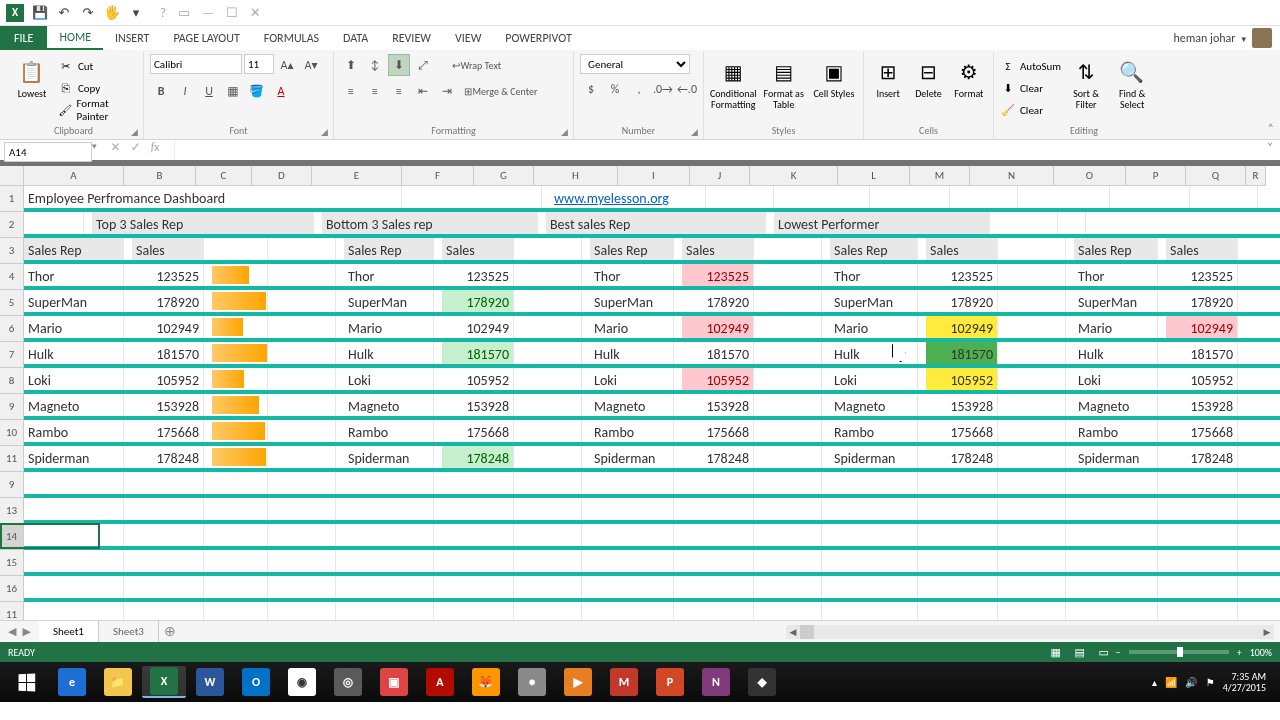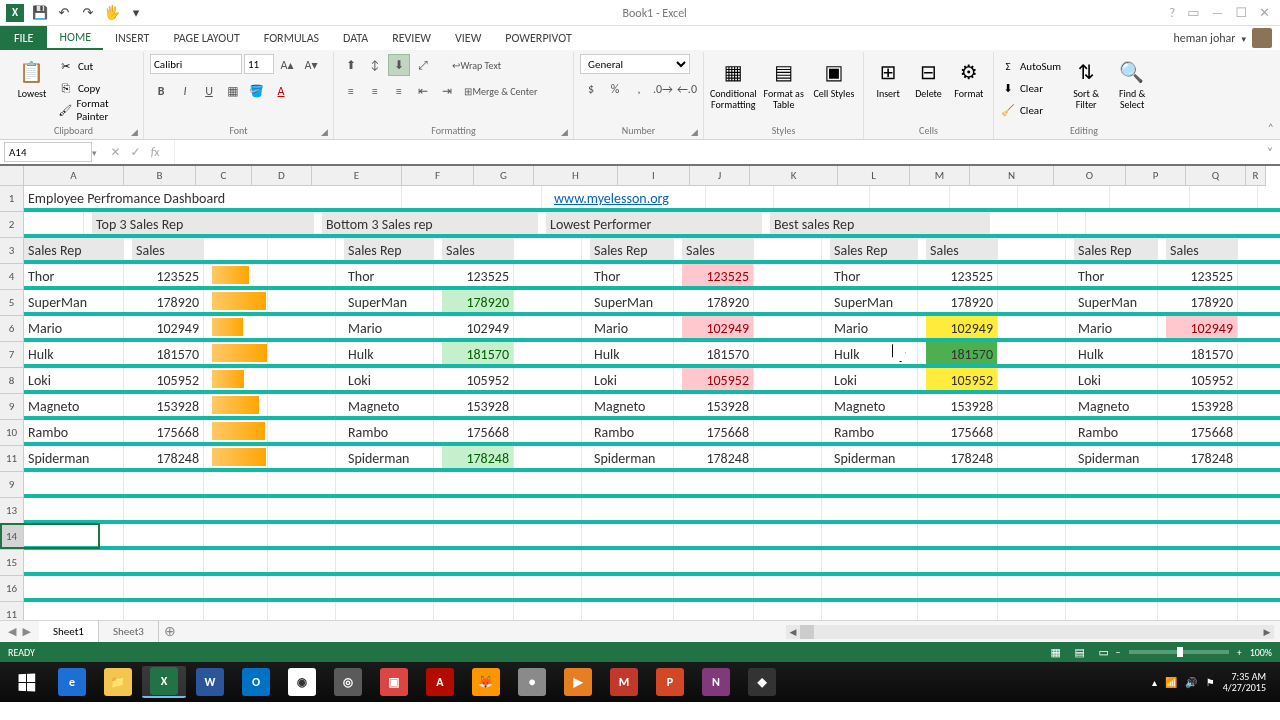--- a/index.html
+++ b/index.html
@@ -35,21 +35,21 @@
 .stack .row { display:flex; align-items:center; gap:4px; font-size:11px; height:20px; cursor:pointer;}
 .stack .row .ico { width:16px; display:inline-flex; justify-content:center;}
 .dialoglauncher{position:absolute;bottom:3px;right:2px;width:10px;height:10px;font-size:9px;color:#888;cursor:pointer;}
 .dd-input{font-size:11px;border:1px solid #ccc;background:#fff;padding:1px 3px;height:20px;}
 .numfmt-sel{width:110px;}
 .ribbonbtn{width:22px;height:22px;display:inline-flex;align-items:center;justify-content:center;cursor:pointer;font-size:12px;color:#555;}
 .ribbonbtn.sel{background:#c2d5c2;border:1px solid #9bbd9b;}
 .collapse-ribbon{position:absolute;right:6px;bottom:4px;color:#888;cursor:pointer;font-size:12px;}
 
 
-.fbar { height:26px; border-bottom:2px solid #737373; display:flex; align-items:center; background:#fff;}
+.fbar { height:26px; border-bottom:6px solid #737373; display:flex; align-items:flex-start; background:#fff;}
 .namebox { width:88px; border:1px solid #ccc; margin:2px 0 2px 4px; padding:2px 4px; font-size:11px; height:20px;}
 .fbar .btns { display:flex; gap:10px; padding:0 14px; color:#aaa;}
 .fbar .btns span{cursor:pointer;}
 .formula-input{flex:1;border:none;border-left:1px solid #eee;height:100%;padding:0 6px;font-size:12px;}
 .fbar-expand{width:20px;text-align:center;color:#888;cursor:pointer;}
 
 
 .gridwrap{height:454px; position:relative; overflow:hidden; background:#fff;}
 .corner{position:absolute;left:0;top:0;width:24px;height:20px;background:#f0f0f0;border-right:1px solid #ccc;border-bottom:1px solid #ccc;}
 .colheads{position:absolute;left:24px;top:0;height:20px;display:flex;}
@@ -108,21 +108,20 @@
 
 <div class="titlebar">
   <div class="qat">
     <span class="excel-logo">X</span>
     <span class="ico">💾</span>
     <span class="ico">↶</span>
     <span class="ico">↷</span>
     <span class="ico">🖐</span>
     <span class="ico">▾</span>
   </div>
-  <div class="title">Book1 - Excel</div>
   <div class="winbtns">
     <span>?</span>
     <span>▭</span>
     <span>—</span>
     <span>☐</span>
     <span>✕</span>
   </div>
 </div>
 
 <div class="ribbon-tabs" id="ribbonTabs">
@@ -367,22 +366,22 @@
         <div class="cell" style="width: 84px;"></div>
         <div class="cell" style="width: 72px;"></div>
         <div class="cell" style="width: 60px;"></div>
         <div class="cell" style="width: 60px;"></div>
         <div class="cell" style="width: 20px;"></div>
       </div>
       <div class="crow">
         <div class="cell" style="width: 60px;"></div>
         <div class="cell" style="width: 222px; background: rgb(232, 232, 232);">Top 3 Sales Rep</div>
         <div class="cell" style="width: 216px; background: rgb(232, 232, 232);">Bottom 3 Sales rep</div>
+        <div class="cell" style="width: 220px; background: rgb(232, 232, 232);">Best sales Rep</div>
         <div class="cell" style="width: 216px; background: rgb(232, 232, 232);">Lowest Performer</div>
-        <div class="cell" style="width: 220px; background: rgb(232, 232, 232);">Best sales Rep</div>
         <div class="cell" style="width: 60px;"></div>
         <div class="cell" style="width: 20px;"></div>
       </div>
       <div class="crow">
         <div class="cell" style="width: 100px; background: rgb(232, 232, 232);">Sales Rep</div>
         <div class="cell" style="width: 72px; background: rgb(232, 232, 232);">Sales</div>
         <div class="cell" style="width: 56px;"></div>
         <div class="cell" style="width: 60px;"></div>
         <div class="cell" style="width: 90px; background: rgb(232, 232, 232);">Sales Rep</div>
         <div class="cell" style="width: 72px; background: rgb(232, 232, 232);">Sales</div>

